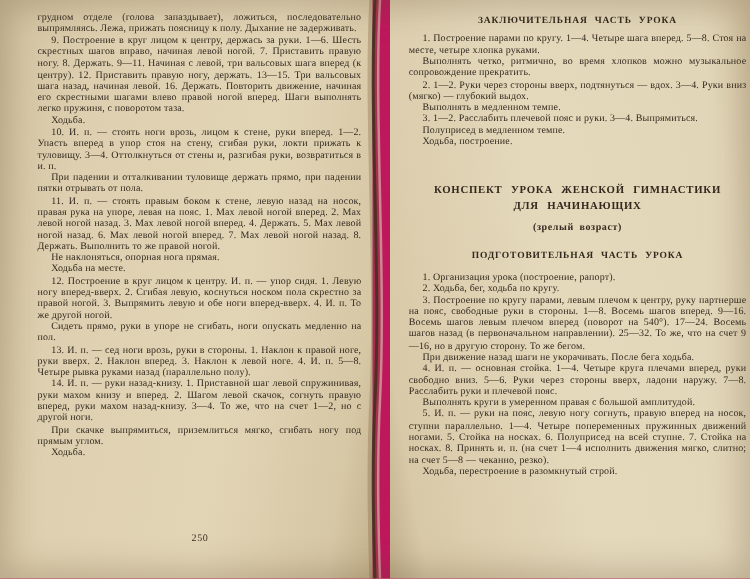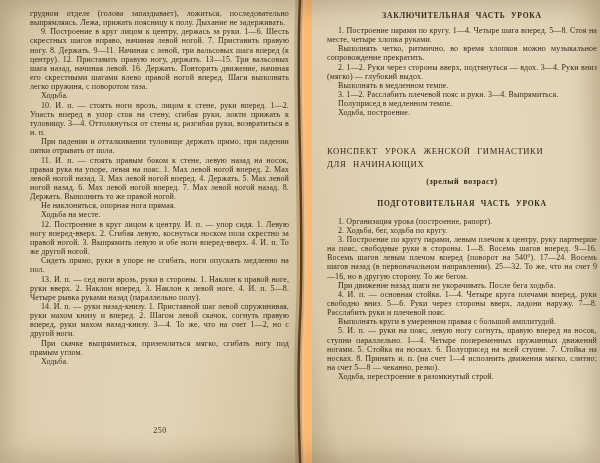--- a/index.html
+++ b/index.html
@@ -3,21 +3,21 @@
 <meta charset="utf-8">
 <style>
   html,body{margin:0;padding:0;}
   body{
     width:600px;height:463px;overflow:hidden;
     font-family:"Liberation Serif","DejaVu Serif",serif;
     background:#cbbb99;
   }
   .book{
     position:relative;width:600px;height:463px;overflow:hidden;
-    background:#fdba74;
+    background:#be185d;
   }
   .book::after{
     content:"";position:absolute;inset:0;pointer-events:none;
     box-shadow:inset 0 0 26px 6px rgba(92,70,40,0.28);
   }
   .page{
     position:absolute;top:0;height:463px;box-sizing:border-box;
     color:#332a1f;
     font-size:8px;line-height:9.15px;letter-spacing:0.12px;
   }
@@ -32,21 +32,21 @@
     background:linear-gradient(80deg,#bfae8a 0%,#d8c9a8 8%,#e5d9bc 45%,#e2d6b8 85%,#d3c4a2 100%);
   }
   .pp{margin:0;text-align:justify;}
   .ind{text-indent:11px;}
   .h-small{
     margin:0;text-align:center;font-weight:bold;
     font-size:7.6px;letter-spacing:0.7px;word-spacing:3px;line-height:10px;
   }
   .h-final{margin-bottom:5px;}
   .lesson-title{
-    margin:27px 0 0 0;font-weight:normal;
+    margin:27px 0 0 0;text-align:center;font-weight:bold;
     font-size:8.6px;letter-spacing:0.6px;word-spacing:4px;line-height:13.5px;
   }
   .lesson-subtitle{
     margin:5px 0 0 0;text-align:center;font-weight:bold;
     font-size:8px;letter-spacing:0.5px;word-spacing:2px;line-height:10px;
   }
   .h-prep{margin-top:12px;margin-bottom:8px;}
   .page-number{
     position:absolute;bottom:28px;left:0;right:0;
     text-align:center;font-size:8px;letter-spacing:0.5px;color:#3a3024;

